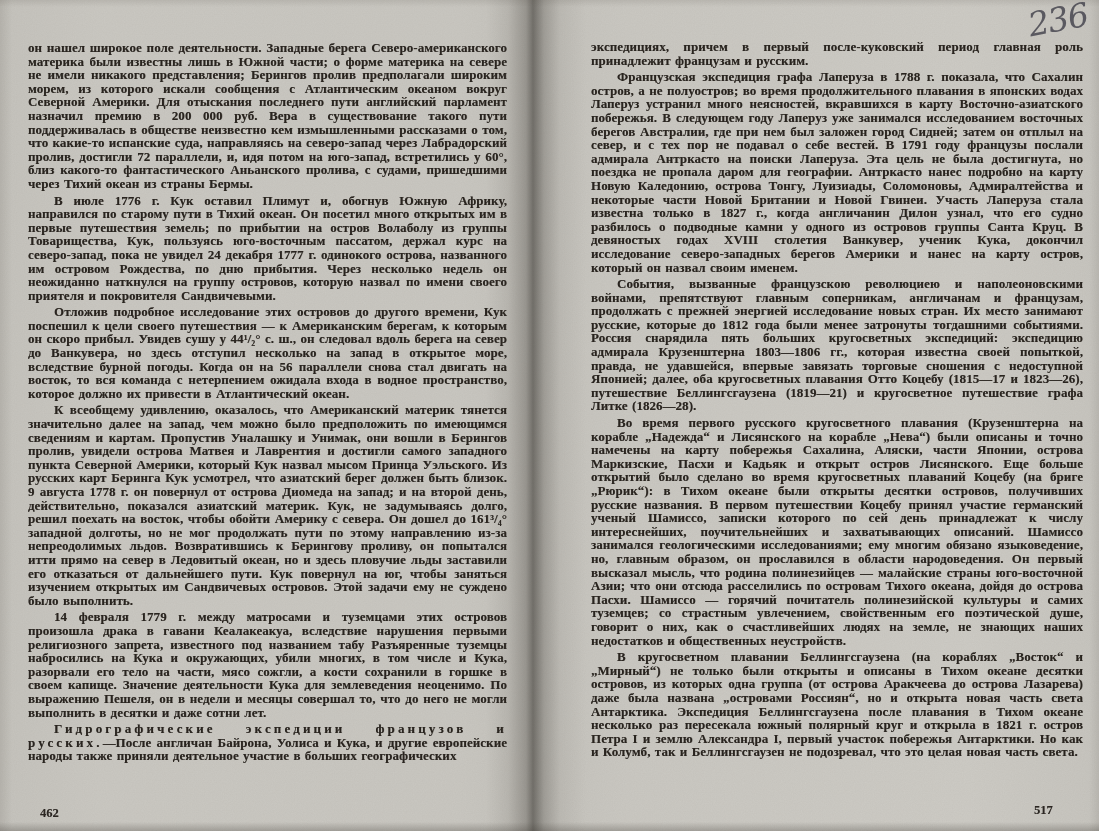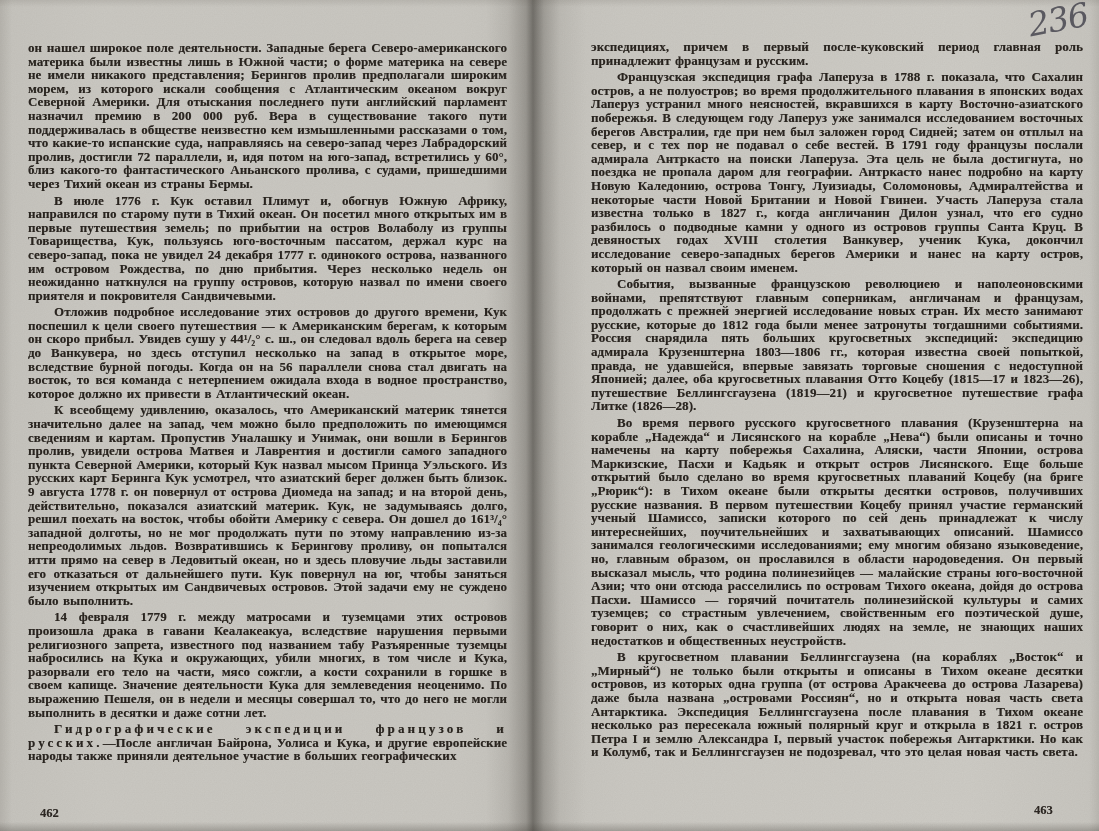--- a/index.html
+++ b/index.html
@@ -90,16 +90,16 @@
       <p class="indent">Французская экспедиция графа Лаперуза в 1788 г. показала, что Сахалин остров, а не полуостров; во время продолжительного плавания в японских водах Лаперуз устранил много неясностей, вкравшихся в карту Восточно-азиатского побережья. В следующем году Лаперуз уже занимался исследованием восточных берегов Австралии, где при нем был заложен город Сидней; затем он отплыл на север, и с тех пор не подавал о себе вестей. В 1791 году французы послали адмирала Антркасто на поиски Лаперуза. Эта цель не была достигнута, но поездка не пропала даром для географии. Антркасто нанес подробно на карту Новую Каледонию, острова Тонгу, Луизиады, Соломоновы, Адмиралтейства и некоторые части Новой Британии и Новой Гвинеи. Участь Лаперуза стала известна только в 1827 г., когда англичанин Дилон узнал, что его судно разбилось о подводные камни у одного из островов группы Санта Круц. В девяностых годах XVIII столетия Ванкувер, ученик Кука, докончил исследование северо-западных берегов Америки и нанес на карту остров, который он назвал своим именем.</p>
       <p class="indent">События, вызванные французскою революциею и наполеоновскими войнами, препятствуют главным соперникам, англичанам и французам, продолжать с прежней энергией исследование новых стран. Их место занимают русские, которые до 1812 года были менее затронуты тогдашними событиями. Россия снарядила пять больших кругосветных экспедиций: экспедицию адмирала Крузенштерна 1803—1806 гг., которая известна своей попыткой, правда, не удавшейся, впервые завязать торговые сношения с недоступной Японией; далее, оба кругосветных плавания Отто Коцебу (1815—17 и 1823—26), путешествие Беллингсгаузена (1819—21) и кругосветное путешествие графа Литке (1826—28).</p>
       <p class="indent">Во время первого русского кругосветного плавания (Крузенштерна на корабле „Надежда“ и Лисянского на корабле „Нева“) были описаны и точно намечены на карту побережья Сахалина, Аляски, части Японии, острова Маркизские, Пасхи и Кадьяк и открыт остров Лисянского. Еще больше открытий было сделано во время кругосветных плаваний Коцебу (на бриге „Рюрик“): в Тихом океане были открыты десятки островов, получивших русские названия. В первом путешествии Коцебу принял участие германский ученый Шамиссо, записки которого по сей день принадлежат к числу интереснейших, поучительнейших и захватывающих описаний. Шамиссо занимался геологическими исследованиями; ему многим обязано языковедение, но, главным образом, он прославился в области народоведения. Он первый высказал мысль, что родина полинезийцев — малайские страны юго-восточной Азии; что они отсюда расселились по островам Тихого океана, дойдя до острова Пасхи. Шамиссо — горячий почитатель полинезийской культуры и самих туземцев; со страстным увлечением, свойственным его поэтической душе, говорит о них, как о счастливейших людях на земле, не знающих наших недостатков и общественных неустройств.</p>
       <p class="indent">В кругосветном плавании Беллингсгаузена (на кораблях „Восток“ и „Мирный“) не только были открыты и описаны в Тихом океане десятки островов, из которых одна группа (от острова Аракчеева до острова Лазарева) даже была названа „островами Россиян“, но и открыта новая часть света Антарктика. Экспедиция Беллингсгаузена после плавания в Тихом океане несколько раз пересекала южный полярный круг и открыла в 1821 г. остров Петра I и землю Александра I, первый участок побережья Антарктики. Но как и Колумб, так и Беллингсгаузен не подозревал, что это целая новая часть света.</p>
     </div>
 
   <div class="gutter"></div>
   <div class="vignette"></div>
 
   <div class="pagenum left">462</div>
-  <div class="pagenum right">463</div>
+  <div class="pagenum right">517</div>
 
   <div class="handwritten">236</div>
 </div>
 
 </body></html>

